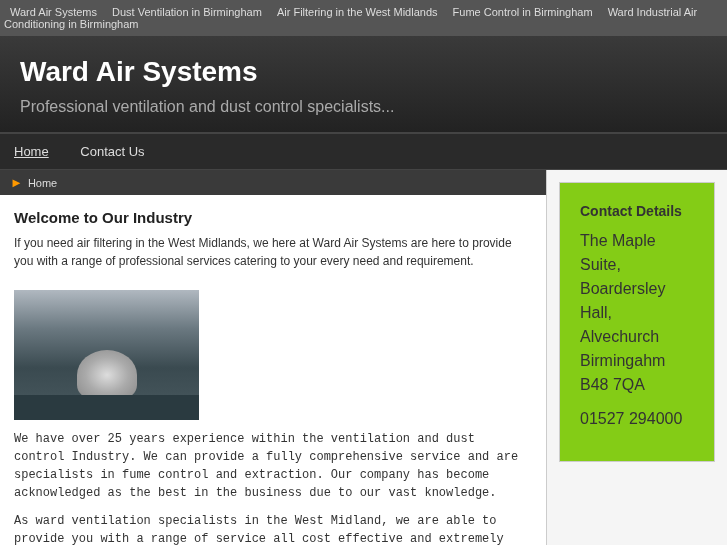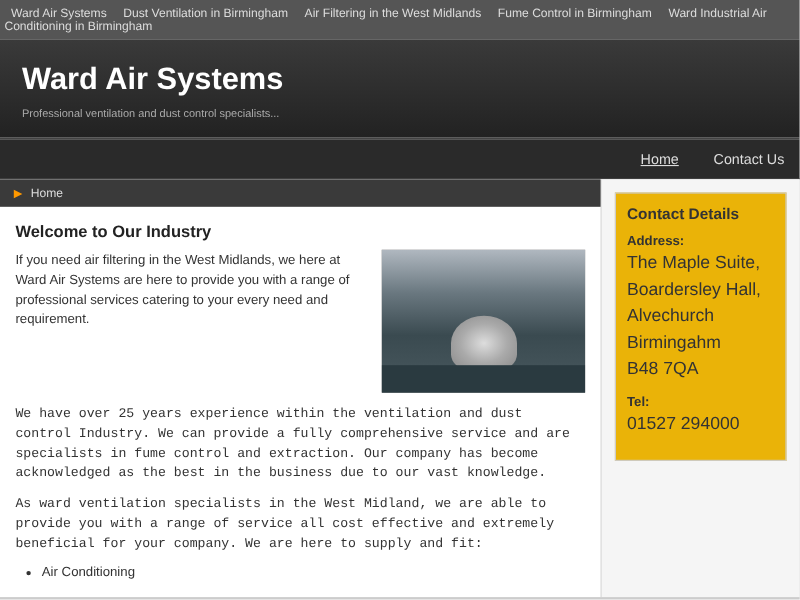--- a/index.html
+++ b/index.html
@@ -24,28 +24,28 @@
       border-bottom: 2px solid #444;
     }
     #header h1 {
       color: #fff;
       font-size: 28px;
       font-weight: bold;
       margin-bottom: 10px;
     }
     #header p {
       color: #aaa;
-      font-size: 10px;
+      font-size: 16px;
       margin-top: 8px;
     }
 
     
     #main-nav {
       background: #2a2a2a;
-      text-align: right;
+      text-align: left;
       padding: 10px 0;
       border-bottom: 1px solid #444;
     }
     #main-nav a {
       color: #ddd;
       text-decoration: none;
       margin: 0 14px;
       font-size: 13px;
     }
     #main-nav a.active { text-decoration: underline; }
@@ -104,20 +104,21 @@
       font-size: 14px;
       font-weight: bold;
       margin: 14px 0 6px 0;
       color: #222;
     }
 
     .intro-section {
       display: flex;
       gap: 12px;
       margin-bottom: 10px;
+      flex-direction: column;
     }
 
     .intro-text {
       flex: 1;
       font-size: 12px;
       line-height: 1.5;
       color: #333;
     }
 
     .intro-text p {
@@ -181,22 +182,22 @@
     
     #sidebar {
       width: 180px;
       flex-shrink: 0;
       background: #f5f5f5;
       padding: 12px;
     }
 
     #contact-box {
       border: 1px solid #ccc;
-      background: #eab308;
-      padding: 10px;
+      background: #84cc16;
+      padding: 20px;
     }
 
     #contact-box h3 {
       font-size: 14px;
       color: #333;
       margin-bottom: 10px;
       font-weight: bold;
     }
 
     #contact-box .field-label {
@@ -266,20 +267,18 @@
           <li>Air Conditioning</li>
         </ul>
       </div>
 
     </div>
   </div>
 
   <div id="sidebar">
     <div id="contact-box">
       <h3>Contact Details</h3>
-      <span class="field-label">Address:</span>
       <div class="field-value">The Maple Suite, Boardersley Hall, Alvechurch<br>Birmingahm<br>B48 7QA</div>
-      <span class="field-label">Tel:</span>
       <div class="field-value">01527 294000</div>
     </div>
   </div>
 
 </div>
 
 </body></html>

